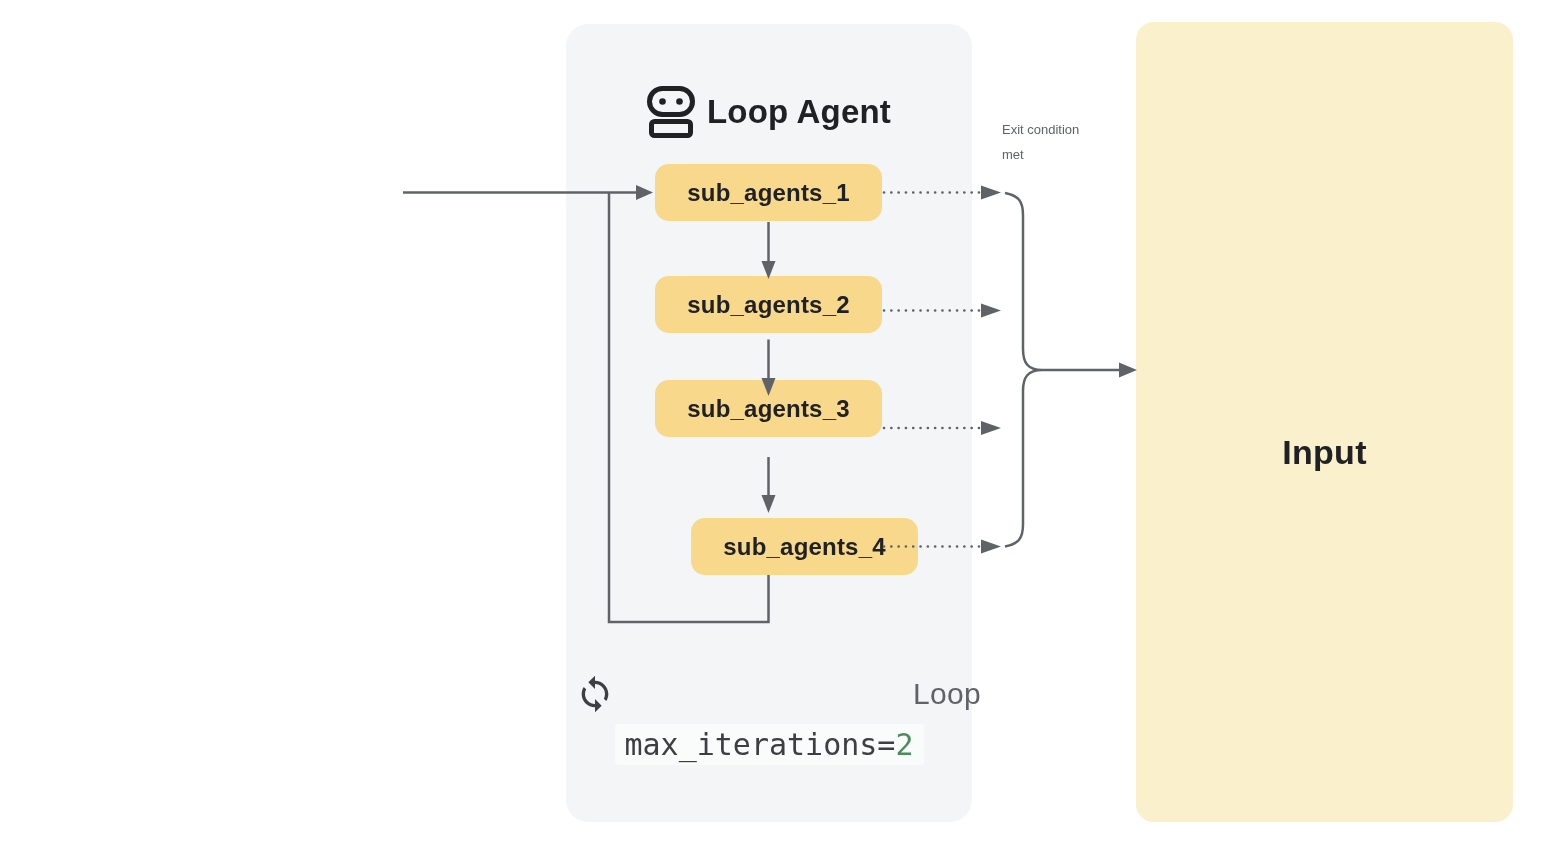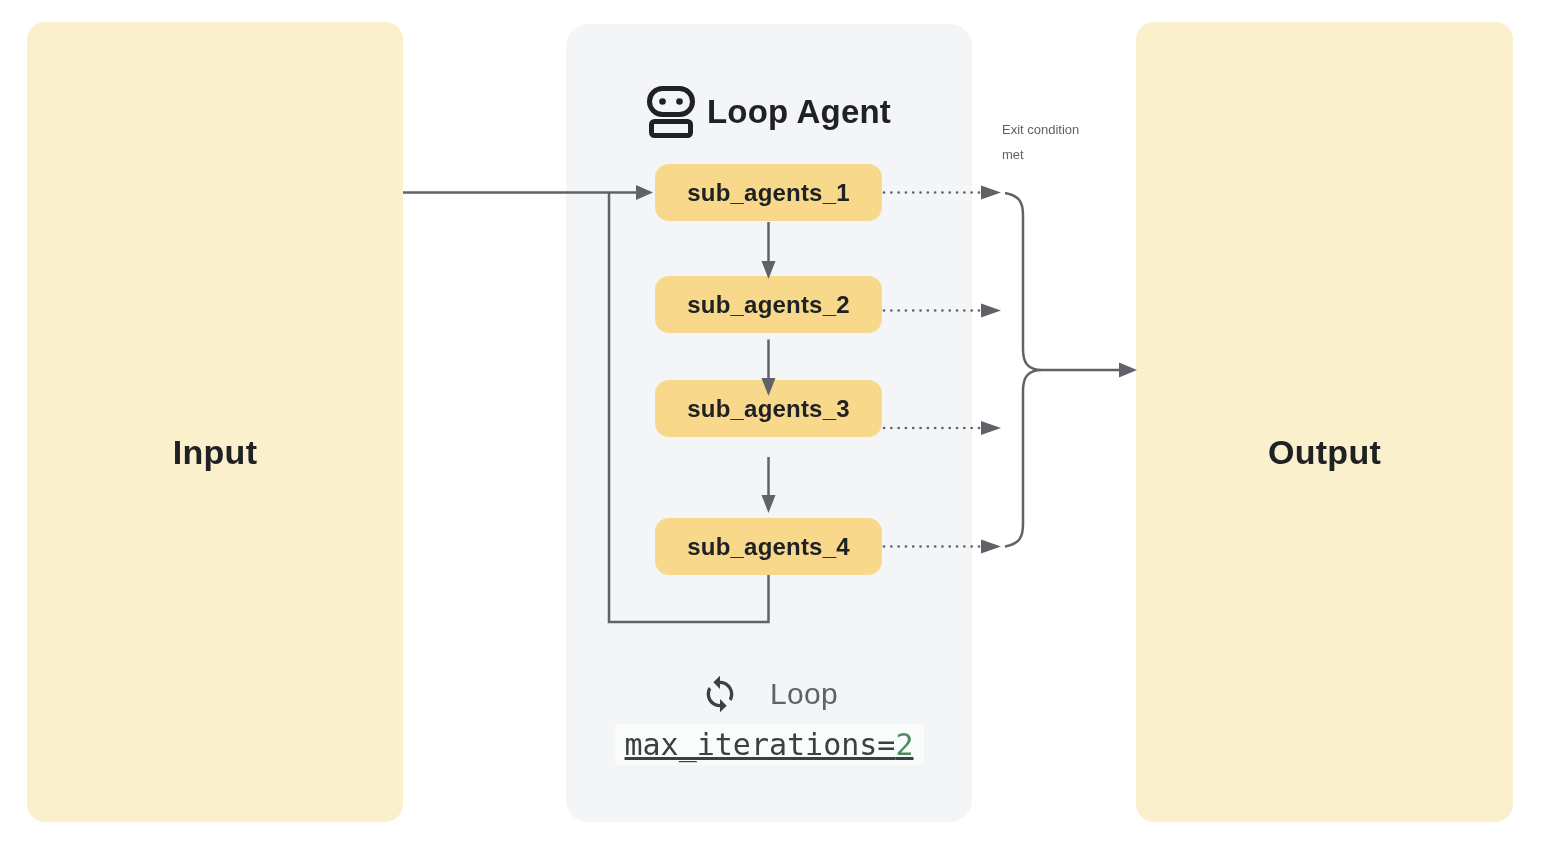--- a/index.html
+++ b/index.html
@@ -51,38 +51,38 @@
 
   .sub-agent{
     position:absolute;left:89px;width:227px;height:57px;
     background:var(--sub-agent-bg,#F8D88A);border-radius:14px;
     display:flex;align-items:center;justify-content:center;
     font-size:24px;color:var(--text-dark,#202124);letter-spacing:.2px;font-weight:bold;
   }
   .sub-agent.n1{top:140px;}
   .sub-agent.n2{top:252px;}
   .sub-agent.n3{top:356px;}
-  .sub-agent.n4{top:494px;}
+  .sub-agent.n4{top:494px;margin-left:36px;}
 
   .loop-row{
-    position:absolute;left:0;top:650px;width:100%;
-    display:flex;align-items:center;justify-content:center;gap:30px;
+    position:absolute;left:9px;top:650px;width:100%;
+    display:flex;align-items:center;justify-content:space-between;gap:30px;
   }
   .sync-svg{width:40px;height:40px;display:block;fill:var(--code-text,#3C4043);}
   .loop-label{font-size:30px;color:var(--text-gray,#5F6368);letter-spacing:.3px;}
 
   .code-line{
     position:absolute;left:0;top:700px;width:100%;
     display:flex;justify-content:center;
   }
   .code-chip{
     font-family:"DejaVu Sans Mono","Liberation Mono",monospace;
     font-size:30px;color:var(--code-text,#3C4043);
     background:var(--code-bg,#FAFBFB);
-    padding:3px 10px;border-radius:3px;white-space:nowrap;text-decoration:underline;
+    padding:3px 10px;border-radius:3px;white-space:nowrap;
   }
   .code-chip .val{color:var(--code-value-green,#4C8C5D);}
 
   .exit-note{
     position:absolute;left:1002px;top:94px;width:100px;
     font-size:13px;line-height:25px;color:var(--text-gray,#5F6368);margin-top:23px;
   }
 
   svg.connectors{
     position:absolute;left:0;top:0;width:1544px;height:848px;
@@ -93,23 +93,20 @@
     fill:none;stroke:var(--line,#5F6368);stroke-width:2.6;
     stroke-dasharray:0.1 7.2;stroke-linecap:round;
   }
   .connectors .head{fill:var(--line,#5F6368);stroke:none;}
 </style>
 </head>
 <body>
 
 <div class="canvas">
 
-  <div class="io-box input">
-    <span class="io-label">Input</span>
-  </div>
 
   <div class="agent-panel">
 
     <div class="panel-header">
       <svg class="robot-svg" viewBox="0 0 48 52" aria-hidden="true">
         <rect class="stroke" x="2.5" y="2.5" width="43" height="26" rx="13"></rect>
         <circle class="fill" cx="15.5" cy="15.5" r="3.3"></circle>
         <circle class="fill" cx="32.5" cy="15.5" r="3.3"></circle>
         <rect class="stroke" x="4.5" y="35.5" width="39" height="14" rx="3"></rect>
       </svg>
@@ -129,21 +126,21 @@
     </div>
 
     <div class="code-line">
       <span class="code-chip"><span>max_iterations=</span><span class="val">2</span></span>
     </div>
   </div>
 
   <div class="exit-note">Exit condition met</div>
 
   <div class="io-box output">
-    <span class="io-label">Output</span>
+    <span class="io-label">Input</span>
   </div>
 
   <svg class="connectors" viewBox="0 0 1544 848" aria-hidden="true">
 
     <path class="ln" d="M403 192.5 H636"></path>
     <polygon class="head" points="636,185 653,192.5 636,200"></polygon>
 
     <path class="ln" d="M768.5 575 V622 H609 V192.5"></path>
 
     <path class="ln" d="M768.5 222 V262"></path>

